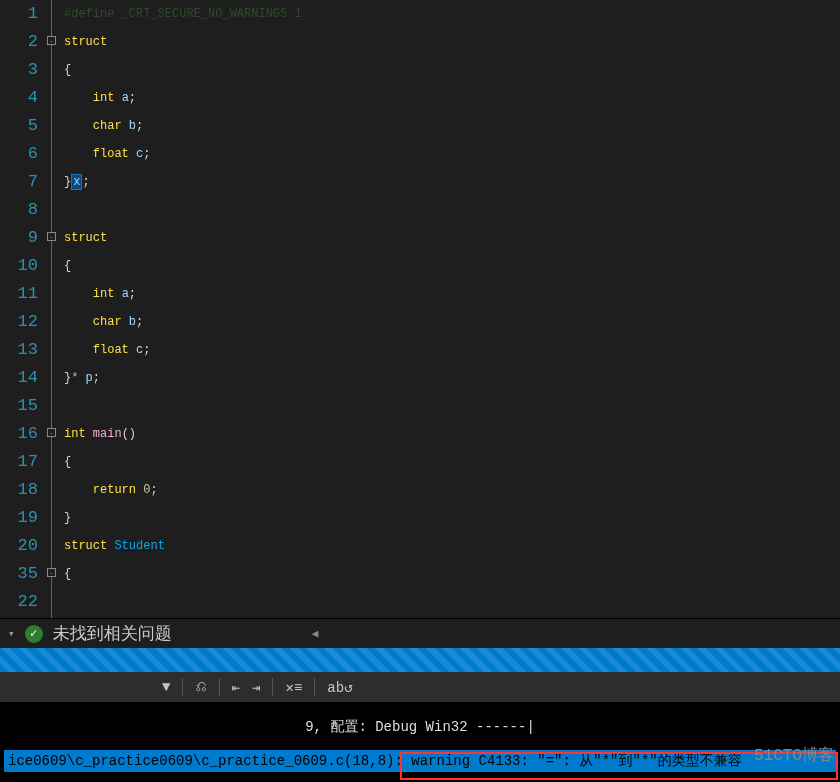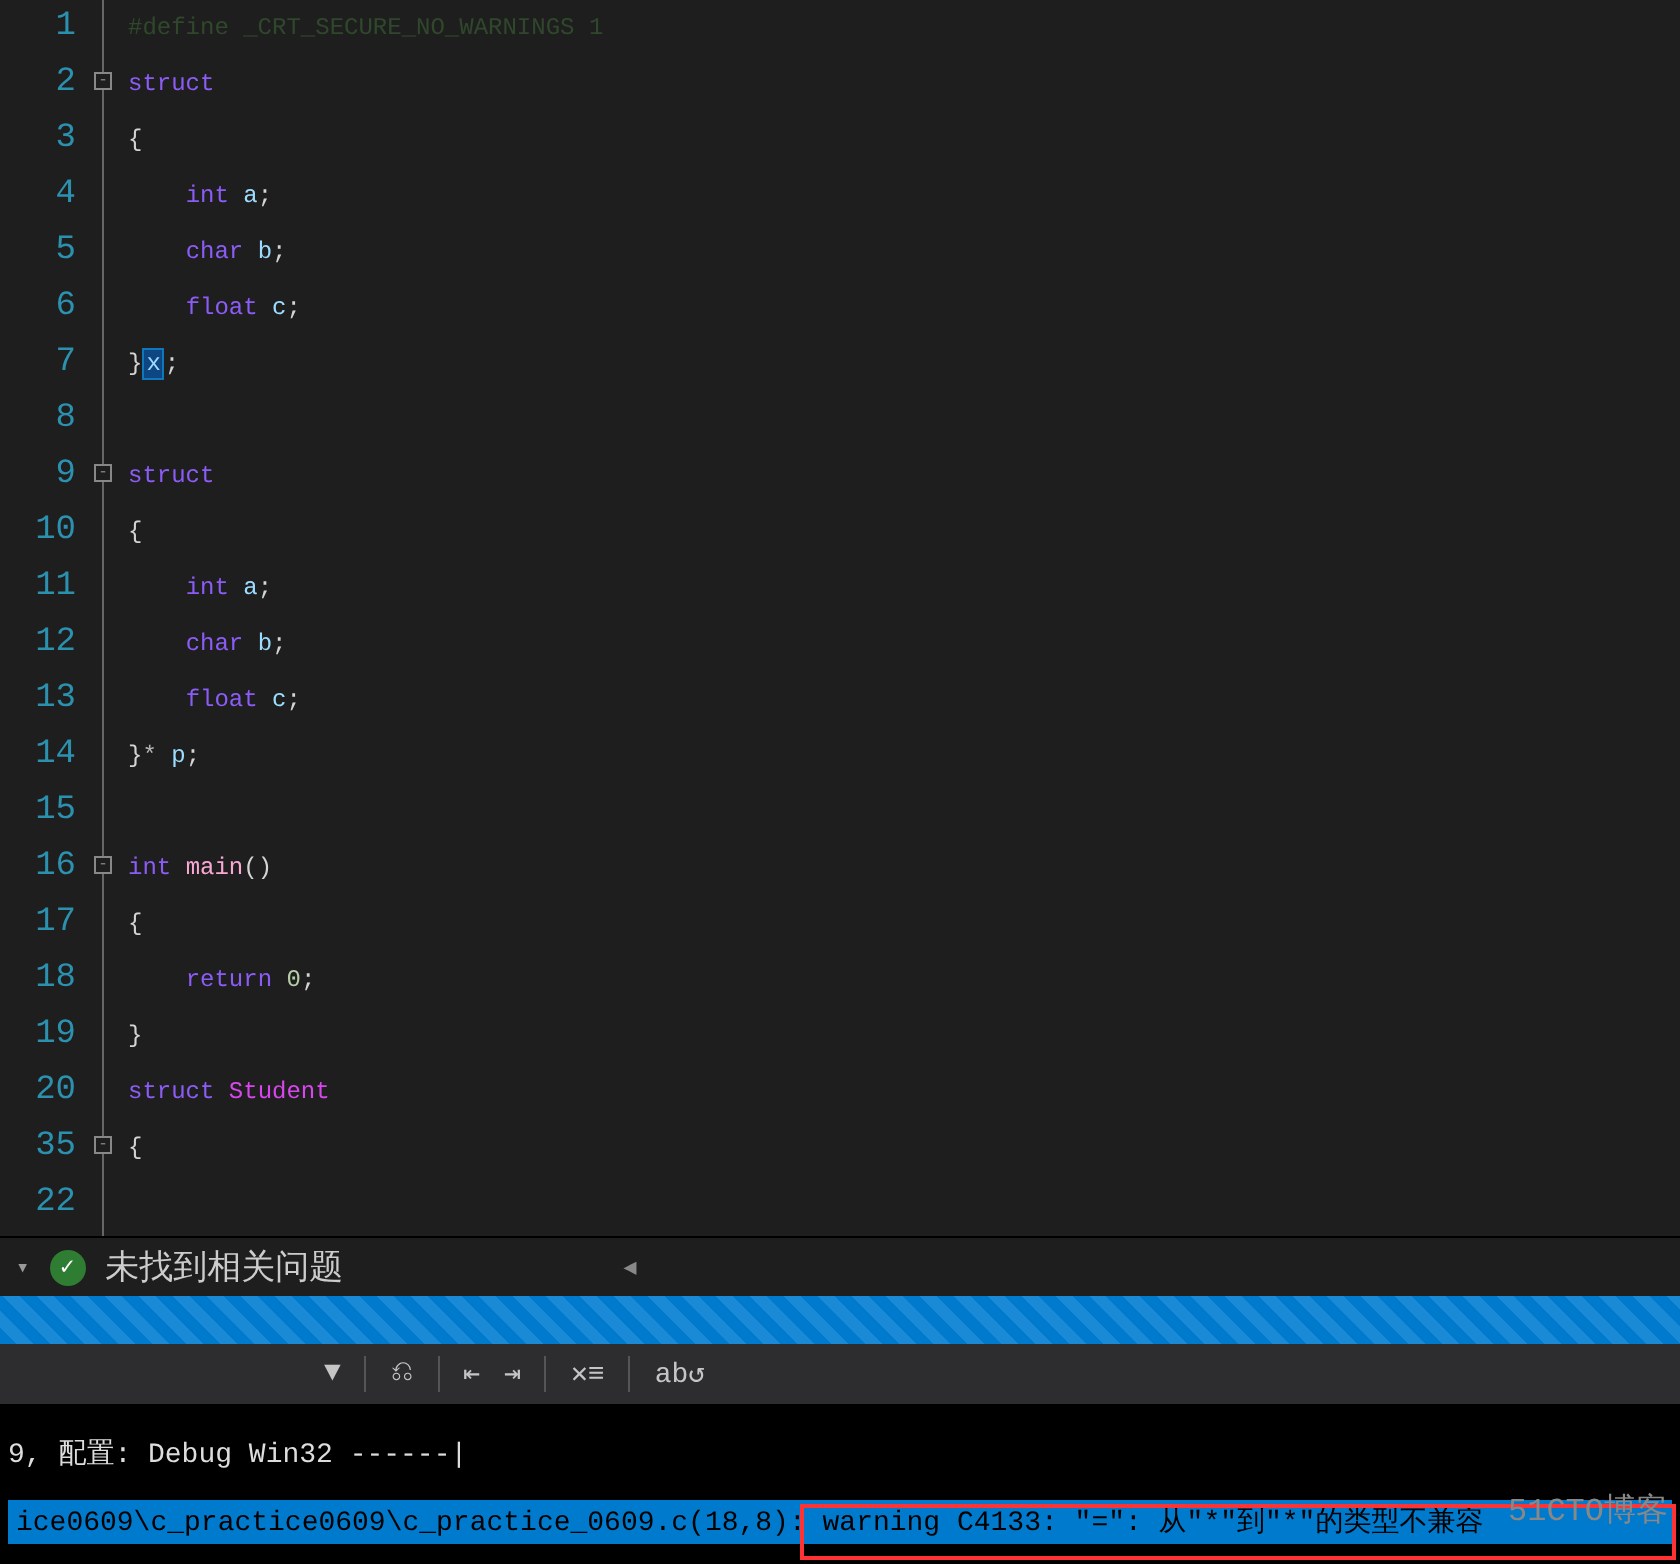--- a/index.html
+++ b/index.html
@@ -54,22 +54,22 @@
     flex: 1;
     font-size: 12px;
     position: relative;
   }
   .code-line {
     height: 28px;
     line-height: 28px;
     white-space: pre;
     padding-left: 4px;
   }
-  .kw { color: #8b5cf6; text-align: right; }
-  .ty { color: #d946ef; }
+  .kw { color: #fde047; text-align: right; }
+  .ty { color: #0ea5e9; }
   .fn { color: #f9a8d4; }
   .nm { color: #b5cea8; }
   .op { color: #b4b4b4; }
   .pn { color: #d4d4d4; }
   .id { color: #9cdcfe; }
   .cm { color: #57a64a; }
   .hl { background: #0e4583; border: 1px solid #1177bb; padding: 0 1px; }
   .cur-line { background: #2a2a2a; border-top: 1px solid #3a3a3a; border-bottom: 1px solid #3a3a3a; }
   .err-bar {
     height: 30px;
@@ -215,19 +215,19 @@
   <span class="sep"></span>
   <span class="icon-btn">⇤</span>
   <span class="icon-btn">⇥</span>
   <span class="sep"></span>
   <span class="icon-btn">✕≡</span>
   <span class="sep"></span>
   <span class="icon-btn">ab↺</span>
 </div>
 
 <div class="output-pane">
-  <div style="white-space:pre;">9, 配置: Debug Win32 ------|</div>
+  <div style="white-space:pre;text-align:center;">9, 配置: Debug Win32 ------|</div>
   <div style="height:14px"></div>
   <div class="out-line2"><span>ice0609\c_practice0609\c_practice_0609.c(18,8)</span><span>: warning C4133: "=": 从"*"到"*"的类型不兼容</span></div>
   <div class="warn-box"></div>
 </div>
 
 <div class="watermark">51CTO博客</div>
 
 </body></html>

